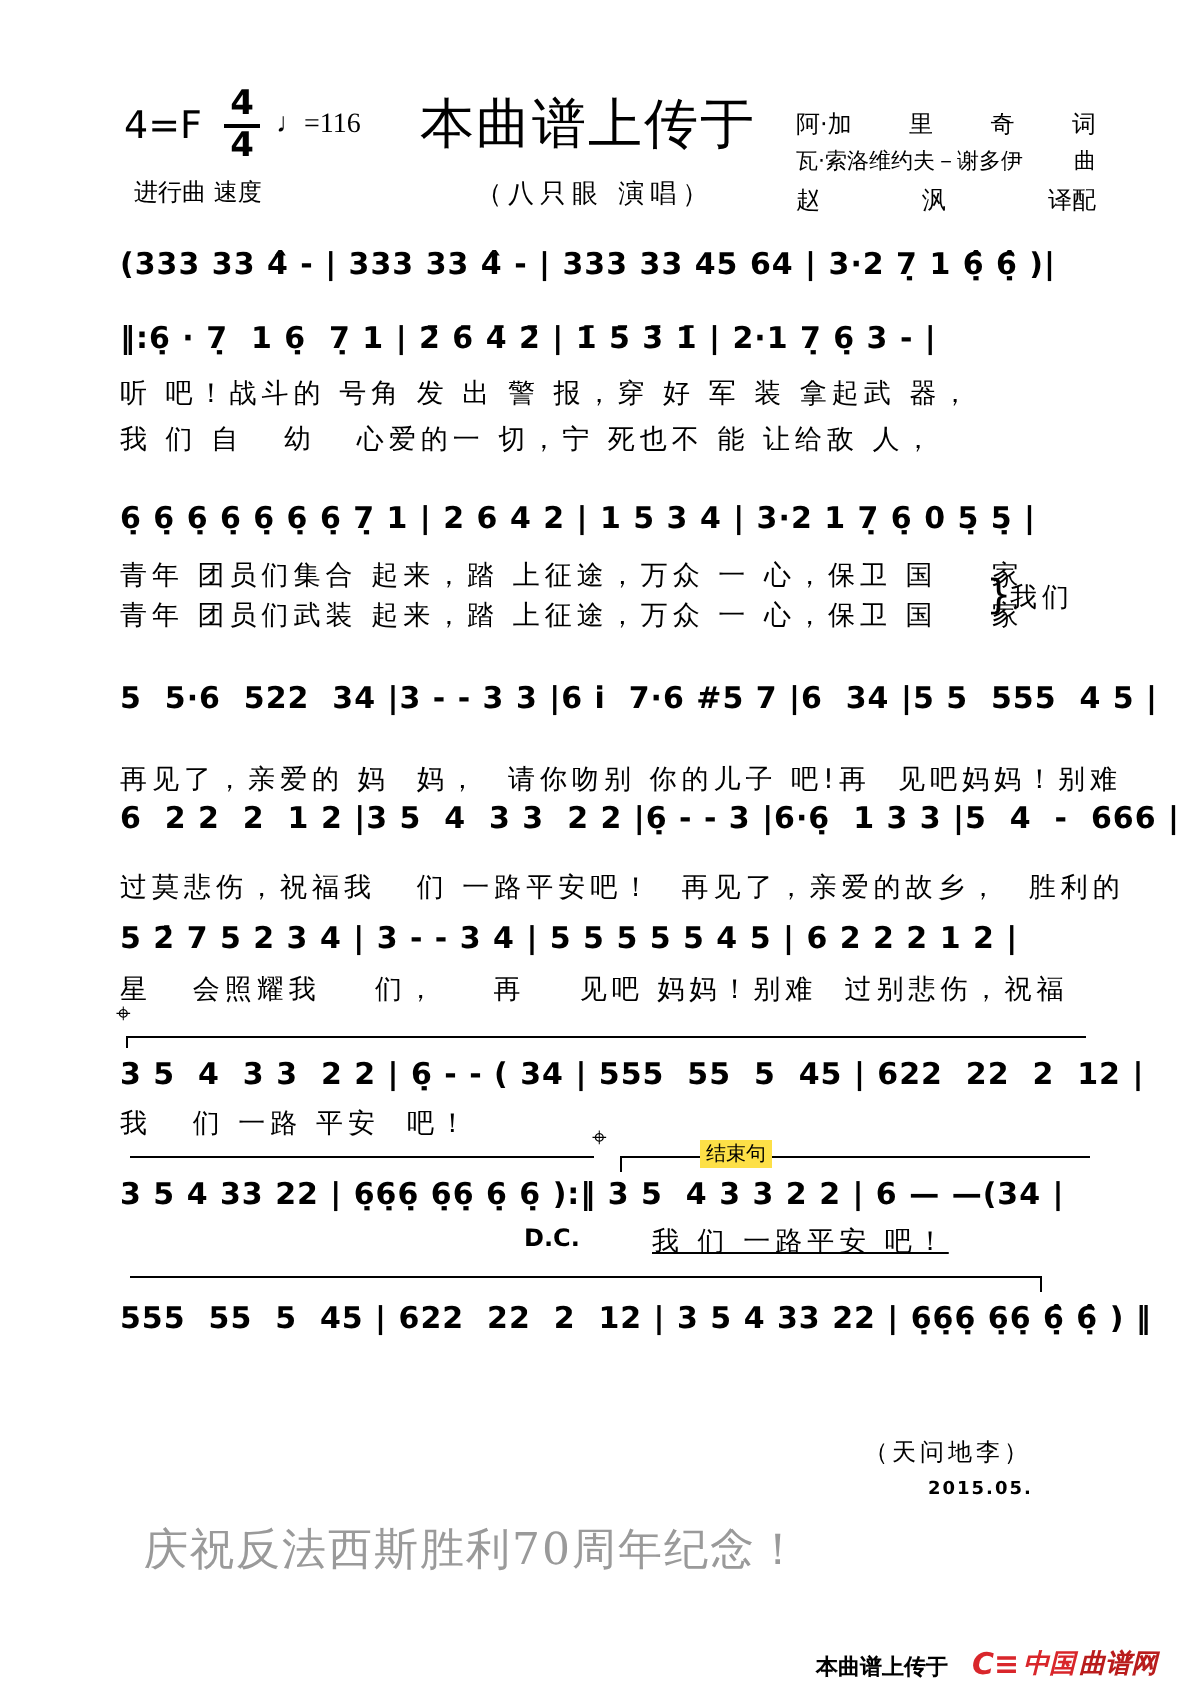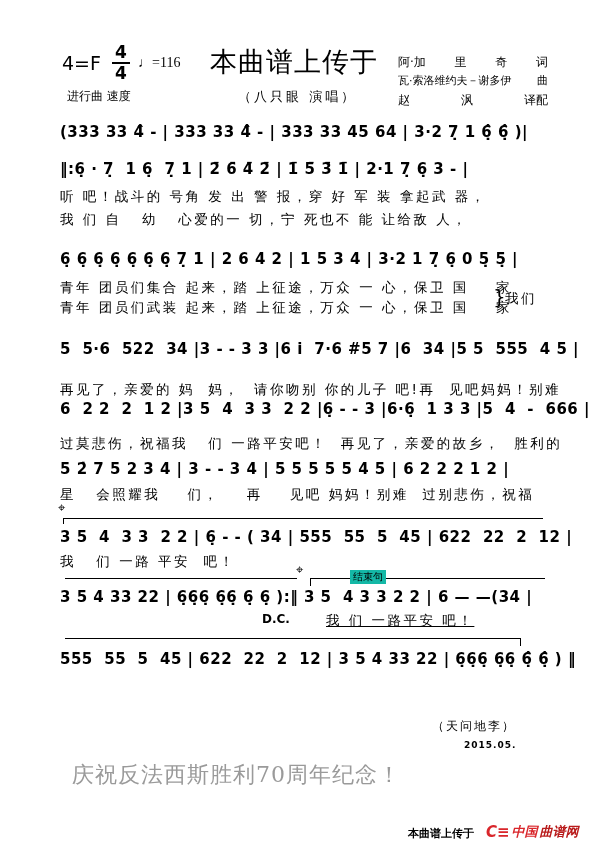--- a/index.html
+++ b/index.html
@@ -84,21 +84,21 @@
 <div class="hline" style="left:63px; top:518px; width:480px;"></div>
 <div class="vline" style="left:63px; top:518px; height:6px;"></div>
 
 <div class="row notes" style="top:528px;">3 5  4  3 3  2 2 | 6̣ - - ( 34 | 555  55  5  45 | 622  22  2  12 |</div>
 <div class="row lyr" style="top:553px;">我   们 一路 平安  吧！</div>
 
 <div class="hline" style="left:65px; top:578px; width:232px;"></div>
 <div class="mark" style="left:296px; top:562px;">⌖</div>
 <div class="vline" style="left:310px; top:578px; height:8px;"></div>
 <div class="hline" style="left:310px; top:578px; width:235px;"></div>
-<div class="abs" style="left:350px; top:570px; font-size:10px; background:#14b8a6; padding:0 3px;">结束句</div>
+<div class="abs" style="left:350px; top:570px; font-size:10px; background:#fde047; padding:0 3px;">结束句</div>
 
 <div class="row notes" style="top:588px;">3 5 4 33 22 | 6̣6̣6̣ 6̣6̣ 6̣ 6̣ ):‖ 3 5  4 3 3 2 2 | 6 — —(34 |</div>
 <div class="abs" style="left:262px; top:612px; font-size:12px; font-weight:bold;">D.C.</div>
 <div class="abs lyr" style="left:326px; top:612px;text-decoration:underline;">我  们 一路平安  吧！</div>
 
 <div class="hline" style="left:65px; top:638px; width:455px;"></div>
 <div class="vline" style="left:520px; top:638px; height:8px;"></div>
 <div class="row notes" style="top:650px;">555  55  5  45 | 622  22  2  12 | 3 5 4 33 22 | 6̣6̣6̣ 6̣6̣ 6̣̂ 6̣̂ ) ‖</div>
 
 <div class="abs arranger">（天问地李）</div>

